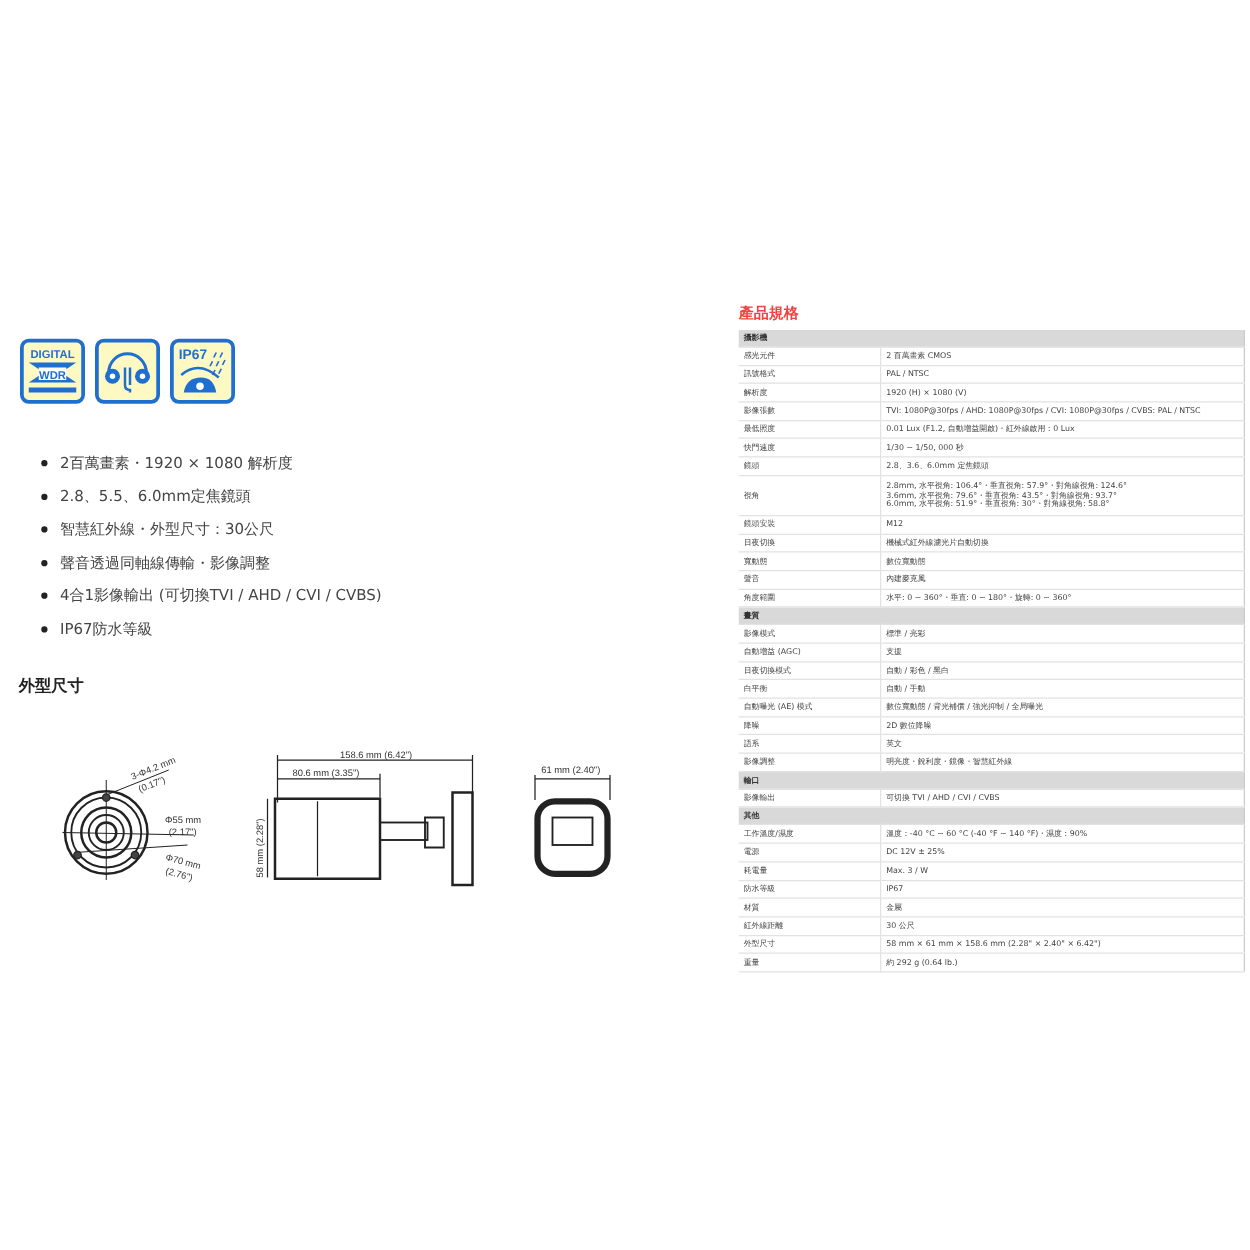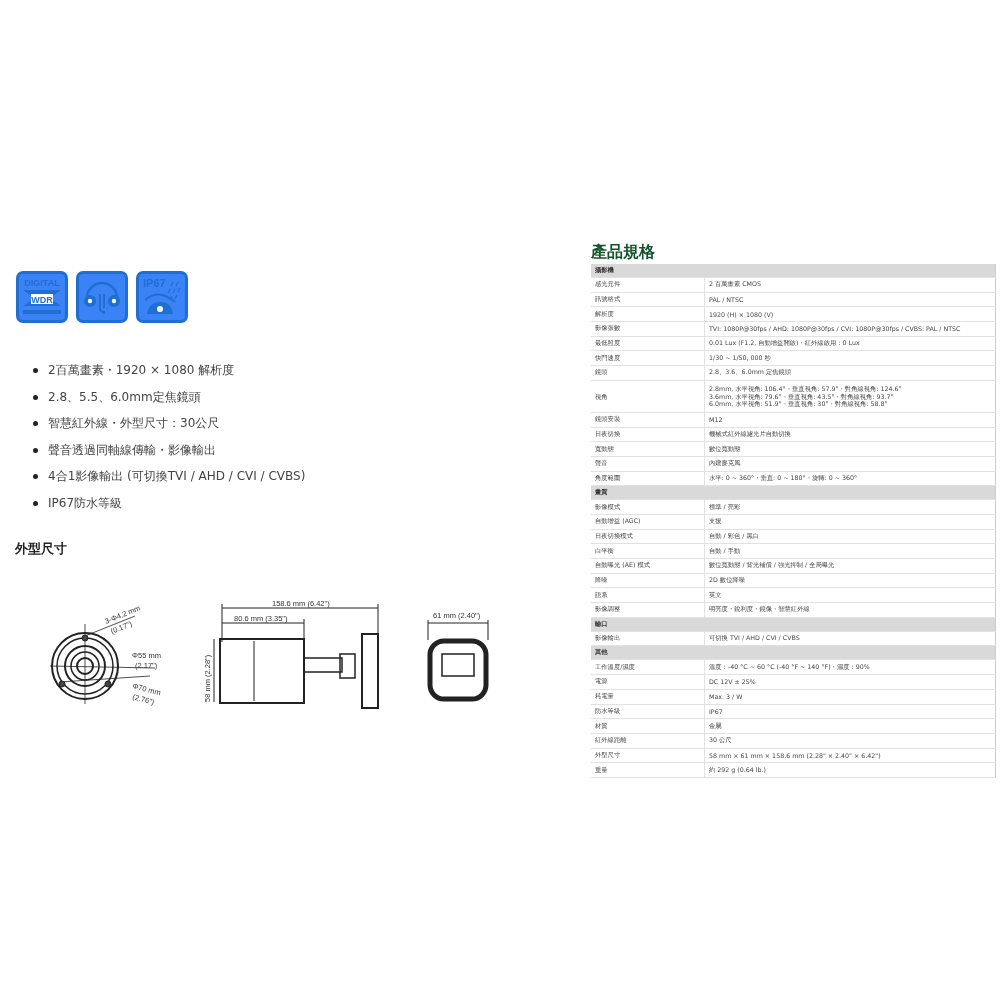--- a/index.html
+++ b/index.html
@@ -1,27 +1,27 @@
 <!DOCTYPE html>
 <html><head>
 <meta charset="utf-8">
 <style>
   html, body { margin:0; padding:0; background:#ffffff; }
   body { width:1000px; height:1000px; position:relative; overflow:hidden;
          font-family:"DejaVu Sans", "Liberation Sans", sans-serif; color:#333; }
   .badges { position:absolute; left:16px; top:271px; display:flex; gap:8px; }
   .badge { width:52px; height:52px; border:3px solid #1e6fd0; border-radius:7px;
-           box-sizing:border-box; display:flex; align-items:center; justify-content:center; background:#3b82f6; }
+           box-sizing:border-box; display:flex; align-items:center; justify-content:center; background:#fef9c3; }
   .badge svg { width:46px; height:46px; }
   .features { position:absolute; left:22px; top:352px; margin:11px; padding:0; list-style:none; }
   .features li { font-size:12px; color:#444; height:26.5px; line-height:14px; display:flex; align-items:flex-start; }
   .features li .dot { width:5px; height:5px; background:#222; border-radius:50%; margin:5px 10px 0 0; flex:none; }
   .dim-title { position:absolute; left:15px; top:540px; font-size:13px; font-weight:bold; color:#222; }
   .drawing { position:absolute; left:40px; top:596px; }
-  .spec-title { position:absolute; left:591px; top:242px; font-size:16px; font-weight:bold; color:#14532d; }
+  .spec-title { position:absolute; left:591px; top:242px; font-size:12px; font-weight:bold; color:#ef4444; }
   .spec-table { position:absolute; left:591px; top:264px; width:405px; border-collapse:collapse;
                 font-size:6.3px; color:#444; border-right:1px solid #ccc; }
   .spec-table td { border-bottom:1px solid #e2e2e2; padding:0 4px; height:13.7px; vertical-align:middle; white-space:nowrap; }
   .spec-table td.k { width:105px; border-right:1px solid #e2e2e2; }
   .spec-table tr.sec td { background:#d9d9d9; font-weight:bold; color:#333; height:13px; }
   .spec-table tr.tall td { height:31px; line-height:7.4px; }
 </style>
 </head>
 <body>
 
@@ -73,21 +73,21 @@
   <li>
       <span class="dot"></span>
       <span>2.8、5.5、6.0mm定焦鏡頭</span>
     </li>
   <li>
       <span class="dot"></span>
       <span>智慧紅外線・外型尺寸：30公尺</span>
     </li>
   <li>
       <span class="dot"></span>
-      <span>聲音透過同軸線傳輸・影像輸出</span>
+      <span>聲音透過同軸線傳輸・影像調整</span>
     </li>
   <li>
       <span class="dot"></span>
       <span>4合1影像輸出 (可切換TVI / AHD / CVI / CVBS)</span>
     </li>
   <li>
       <span class="dot"></span>
       <span>IP67防水等級</span>
     </li>
 </ul>

